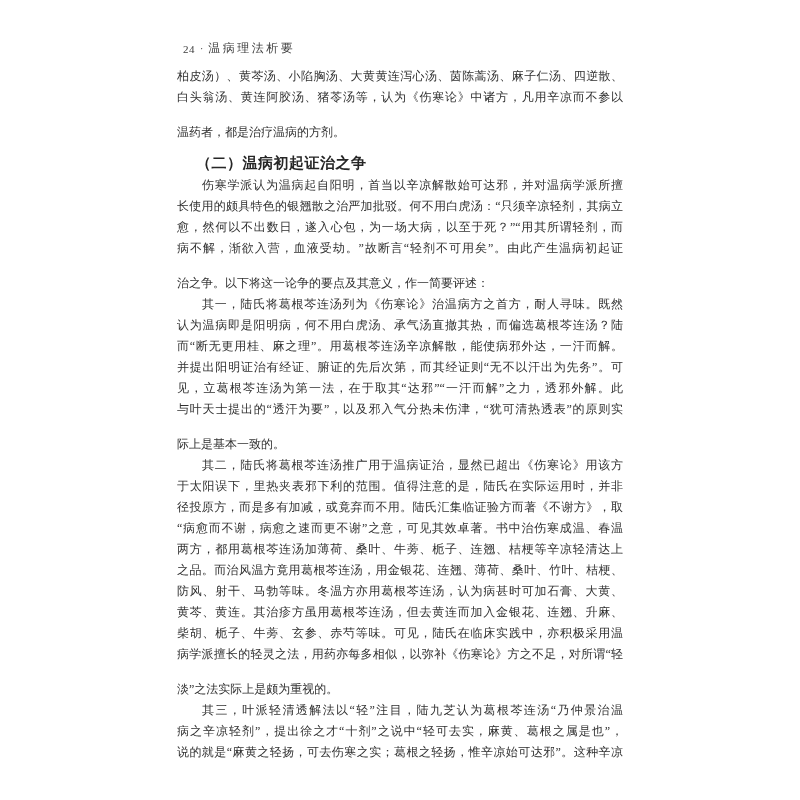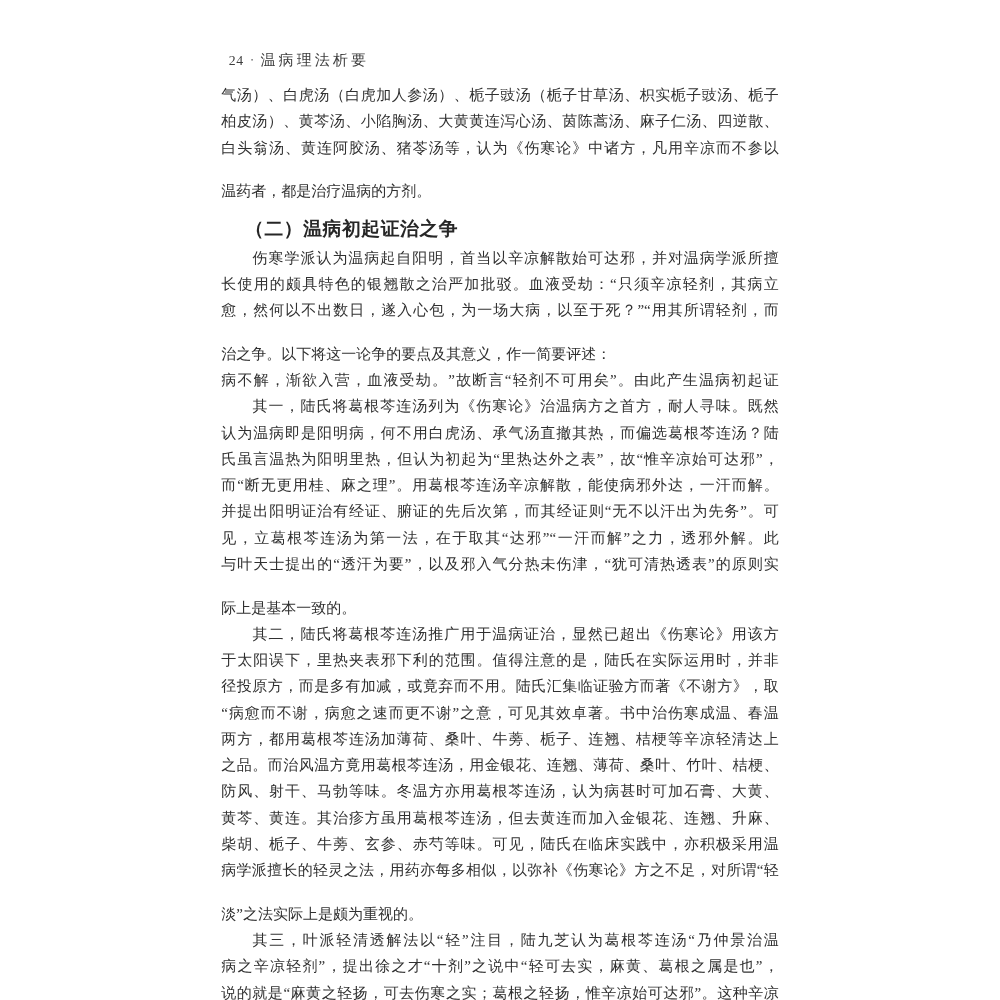--- a/index.html
+++ b/index.html
@@ -81,33 +81,31 @@
 <div class="page">
 
   <div class="running-head">
     <span class="page-num">24</span>
     <span class="sep">·</span>
     <span class="book-title">温病理法析要</span>
   </div>
 
   <div class="text-block">
 
-  <div class="line fill">气汤）、白虎汤（白虎加人参汤）、栀子豉汤（栀子甘草汤、枳实栀子豉汤、栀子</div>
       <div class="line fill">柏皮汤）、黄芩汤、小陷胸汤、大黄黄连泻心汤、茵陈蒿汤、麻子仁汤、四逆散、</div>
       <div class="line fill">白头翁汤、黄连阿胶汤、猪苓汤等，认为《伤寒论》中诸方，凡用辛凉而不参以</div>
       <div class="line end">温药者，都是治疗温病的方剂。</div>
       <div class="line heading">（二）温病初起证治之争</div>
       <div class="line fill indent">伤寒学派认为温病起自阳明，首当以辛凉解散始可达邪，并对温病学派所擅</div>
-      <div class="line fill">长使用的颇具特色的银翘散之治严加批驳。血液受劫：“只须辛凉轻剂，其病立</div>
+      <div class="line fill">长使用的颇具特色的银翘散之治严加批驳。何不用白虎汤：“只须辛凉轻剂，其病立</div>
       <div class="line fill">愈，然何以不出数日，遂入心包，为一场大病，以至于死？”“用其所谓轻剂，而</div>
+      <div class="line fill">病不解，渐欲入营，血液受劫。”故断言“轻剂不可用矣”。由此产生温病初起证</div>
       <div class="line end">治之争。以下将这一论争的要点及其意义，作一简要评述：</div>
-      <div class="line fill">病不解，渐欲入营，血液受劫。”故断言“轻剂不可用矣”。由此产生温病初起证</div>
       <div class="line fill indent">其一，陆氏将葛根芩连汤列为《伤寒论》治温病方之首方，耐人寻味。既然</div>
       <div class="line fill">认为温病即是阳明病，何不用白虎汤、承气汤直撤其热，而偏选葛根芩连汤？陆</div>
-      <div class="line fill">氏虽言温热为阳明里热，但认为初起为“里热达外之表”，故“惟辛凉始可达邪”，</div>
       <div class="line fill">而“断无更用桂、麻之理”。用葛根芩连汤辛凉解散，能使病邪外达，一汗而解。</div>
       <div class="line fill">并提出阳明证治有经证、腑证的先后次第，而其经证则“无不以汗出为先务”。可</div>
       <div class="line fill">见，立葛根芩连汤为第一法，在于取其“达邪”“一汗而解”之力，透邪外解。此</div>
       <div class="line fill">与叶天士提出的“透汗为要”，以及邪入气分热未伤津，“犹可清热透表”的原则实</div>
       <div class="line end">际上是基本一致的。</div>
       <div class="line fill indent">其二，陆氏将葛根芩连汤推广用于温病证治，显然已超出《伤寒论》用该方</div>
       <div class="line fill">于太阳误下，里热夹表邪下利的范围。值得注意的是，陆氏在实际运用时，并非</div>
       <div class="line fill">径投原方，而是多有加减，或竟弃而不用。陆氏汇集临证验方而著《不谢方》，取</div>
       <div class="line fill">“病愈而不谢，病愈之速而更不谢”之意，可见其效卓著。书中治伤寒成温、春温</div>
       <div class="line fill">两方，都用葛根芩连汤加薄荷、桑叶、牛蒡、栀子、连翘、桔梗等辛凉轻清达上</div>

